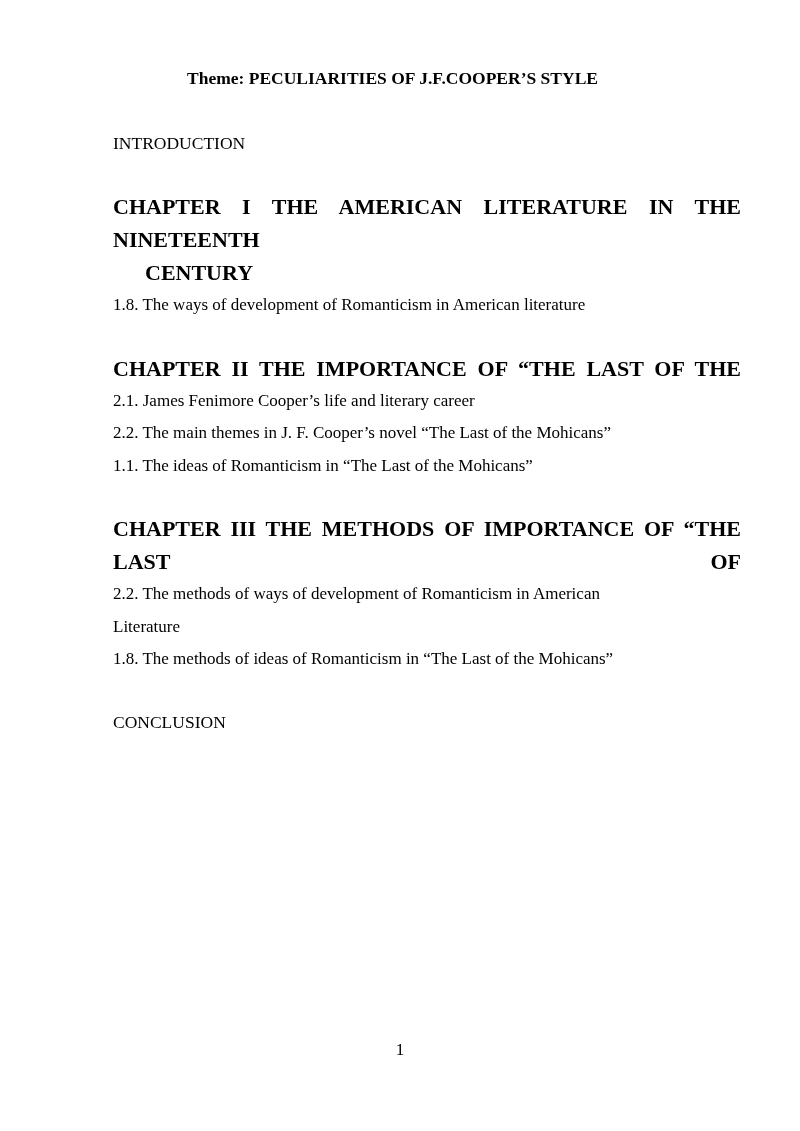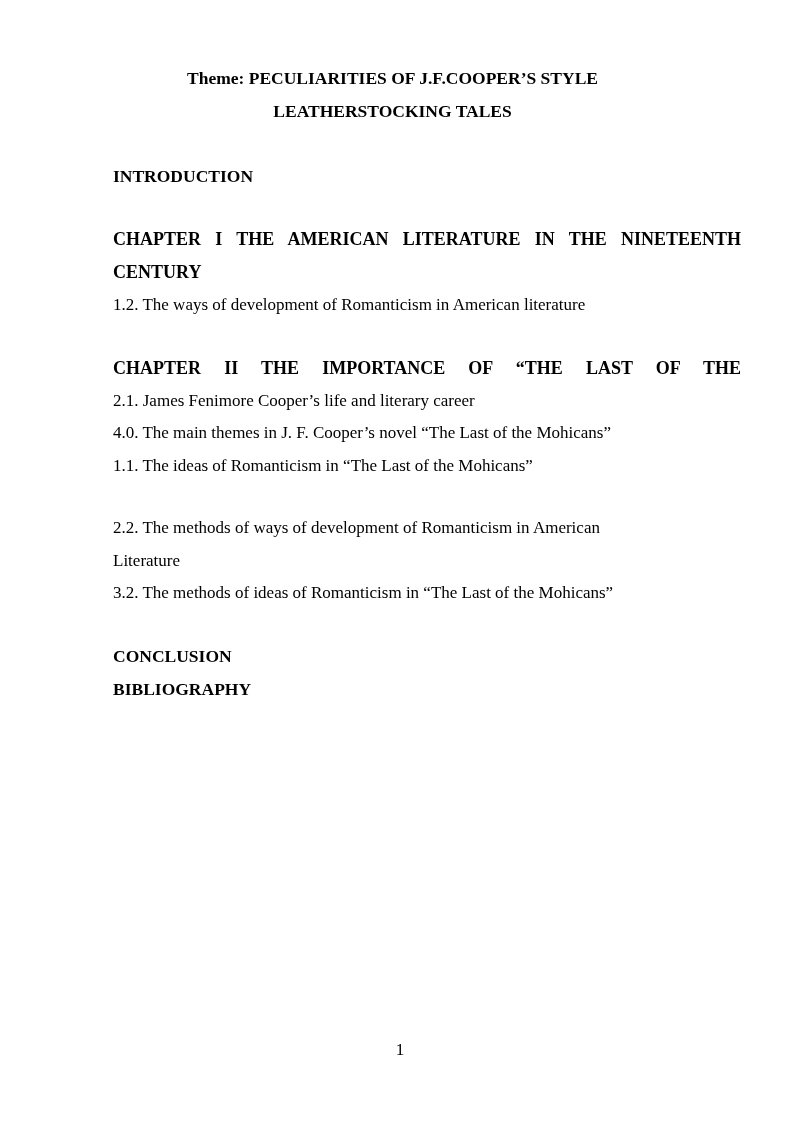--- a/index.html
+++ b/index.html
@@ -30,90 +30,90 @@
     margin-right: 55px;
   }
   .title-line {
     white-space: pre;
   }
   .spacer-sm { height: 32px; }
   .spacer-xs { height: 30px; }
 
   .heading {
     font-weight: bold;
-    font-size: 18px;
+    font-size: 22px;
     line-height: 33px;
     text-align: justify;
     width: 628px;
   }
   .heading.justified {
     text-align: justify;
     text-align-last: justify;
   }
   .heading .cont {
     text-align: left;
     text-align-last: left;
+    margin-left: 32px;
   }
   .item {
     font-size: 17px;
     line-height: 32.5px;
     width: 640px;
   }
   .plain-bold {
-    font-weight: bold;
+    font-weight: normal;
     font-size: 17.5px;
     line-height: 33px;
   }
   .page-number {
     position: absolute;
     left: 0;
     right: 0;
     top: 1040px;
     text-align: center;
     font-size: 17px;
   }
 </style>
 </head>
 <body>
 
 <div class="page">
 
   <div class="title-block">
     <div class="title-line">Theme: PECULIARITIES OF J.F.COOPER’S STYLE</div>
-    <div class="title-line">LEATHERSTOCKING TALES</div>
   </div>
 
   <div class="spacer-sm"></div>
 
   <div class="plain-bold">INTRODUCTION</div>
 
   <div class="spacer-xs"></div>
 
   <div class="heading justified">
     <div>CHAPTER I   THE AMERICAN LITERATURE IN THE NINETEENTH</div>
     <div class="cont">CENTURY</div>
   </div>
-  <div class="item">1.2. The ways of development of Romanticism in American literature</div>
+  <div class="item">1.8. The ways of development of Romanticism in American literature</div>
 
   <div class="spacer-xs"></div>
 
   <div class="heading justified">
     <div>CHAPTER II   THE IMPORTANCE OF “THE LAST OF THE</div>
   </div>
   <div class="item">2.1. James Fenimore Cooper’s life and literary career</div>
-  <div class="item">4.0. The main themes in J. F. Cooper’s novel “The Last of the Mohicans”</div>
+  <div class="item">2.2. The main themes in J. F. Cooper’s novel “The Last of the Mohicans”</div>
   <div class="item">1.1. The ideas of Romanticism in “The Last of the Mohicans”</div>
 
   <div class="spacer-xs"></div>
 
   <div class="heading justified">
+    <div>CHAPTER III  THE METHODS OF IMPORTANCE OF “THE LAST OF</div>
   </div>
   <div class="item">2.2. The methods of ways of development of Romanticism in American</div>
   <div class="item">Literature</div>
-  <div class="item">3.2. The methods of ideas of Romanticism in “The Last of the Mohicans”</div>
+  <div class="item">1.8. The methods of ideas of Romanticism in “The Last of the Mohicans”</div>
 
   <div class="spacer-xs"></div>
 
   <div class="plain-bold">CONCLUSION</div>
-  <div class="plain-bold">BIBLIOGRAPHY</div>
 
   <div class="page-number">1</div>
 </div>
 
 </body></html>

